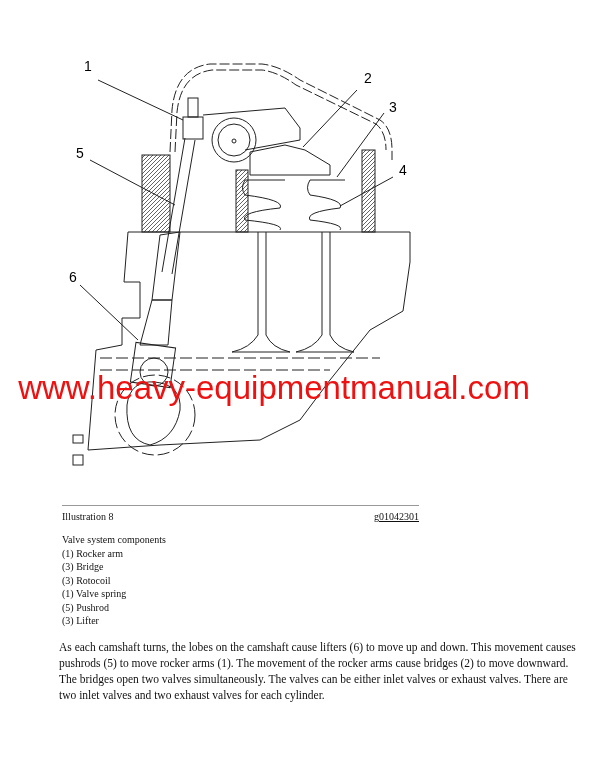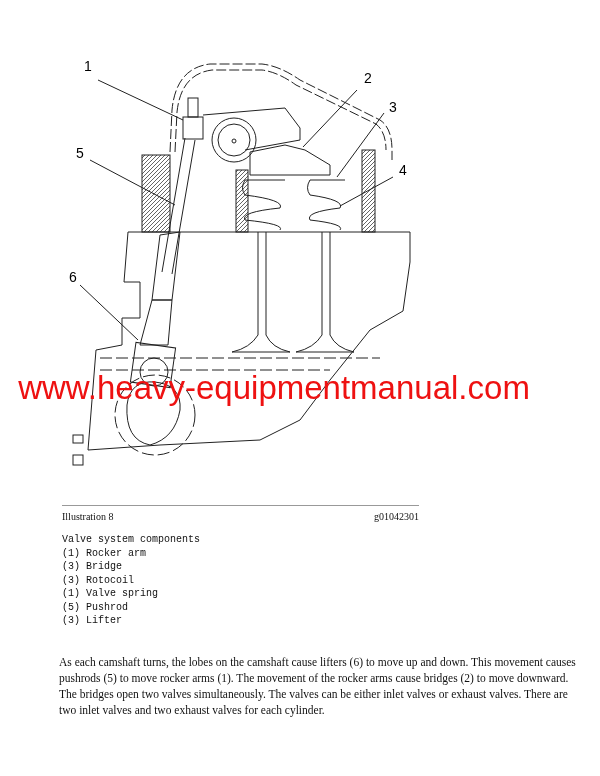--- a/index.html
+++ b/index.html
@@ -7,24 +7,24 @@
            font-family:"Liberation Serif", serif; color:#111; }
     #figure { position:absolute; left:0; top:0; width:600px; height:500px; }
     #figure svg { position:absolute; left:0; top:0; }
     .callout { position:absolute; font-family:"Liberation Sans", sans-serif; font-size:14px; color:#000; }
     .watermark { position:absolute; left:0; width:548px; top:368px; text-align:center;
                  font-family:"Liberation Sans", sans-serif; font-size:33px; color:#ee1111;
                  letter-spacing:0px; line-height:40px; }
     .rule { position:absolute; left:62px; top:505px; width:357px; height:1px; background:#999; }
     .caption-row { position:absolute; left:62px; width:357px; top:511px; font-size:10px; }
     .caption-left { position:absolute; left:0; top:0; }
-    .caption-right { position:absolute; right:0; top:0; }
+    .caption-right { position:absolute; right:0; top:0;text-decoration:underline; }
     .component-list { position:absolute; left:62px; top:533px; font-size:10px; line-height:13.5px; }
-    .component-list div { white-space:nowrap;font-family:Liberation Mono, monospace; }
-    .body-text { position:absolute; left:59px; top:639px; width:520px; font-size:11.5px; line-height:16px;margin-top:15px; }
+    .component-list div { white-space:nowrap; }
+    .body-text { position:absolute; left:59px; top:639px; width:520px; font-size:11.5px; line-height:16px; }
     .body-text p { margin:0 0 15px 0; }
   </style>
 </head>
 <body>
 
 <div id="figure">
   <svg width="600" height="500" viewBox="0 0 600 500">
     <g fill="none" stroke="#222" stroke-width="1">
 
       <path d="M170 152 L172 110 Q176 68 210 64 L262 64 Q280 66 300 80 L380 120 Q392 128 392 150 L392 160" stroke-dasharray="10 3"></path>

